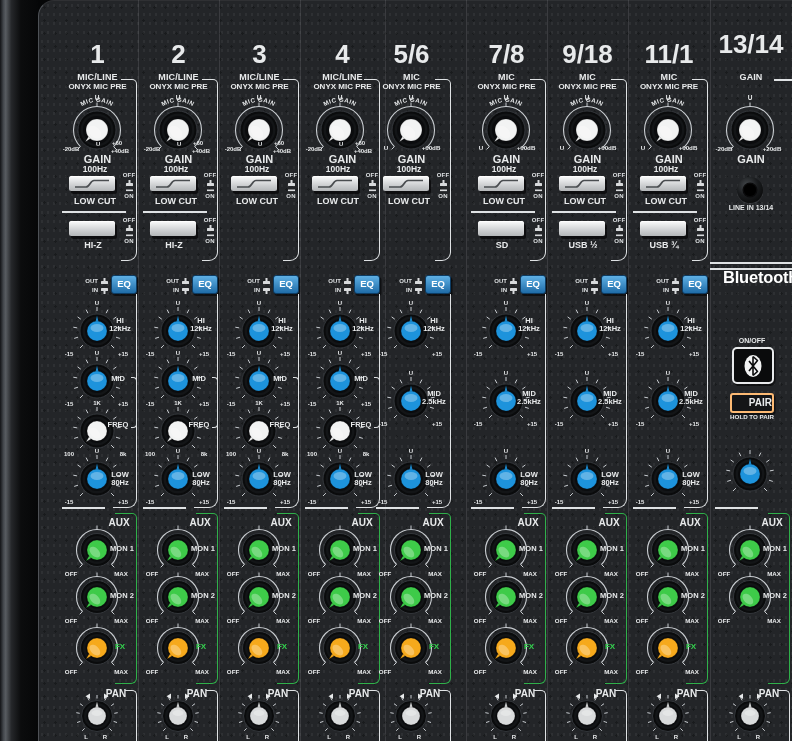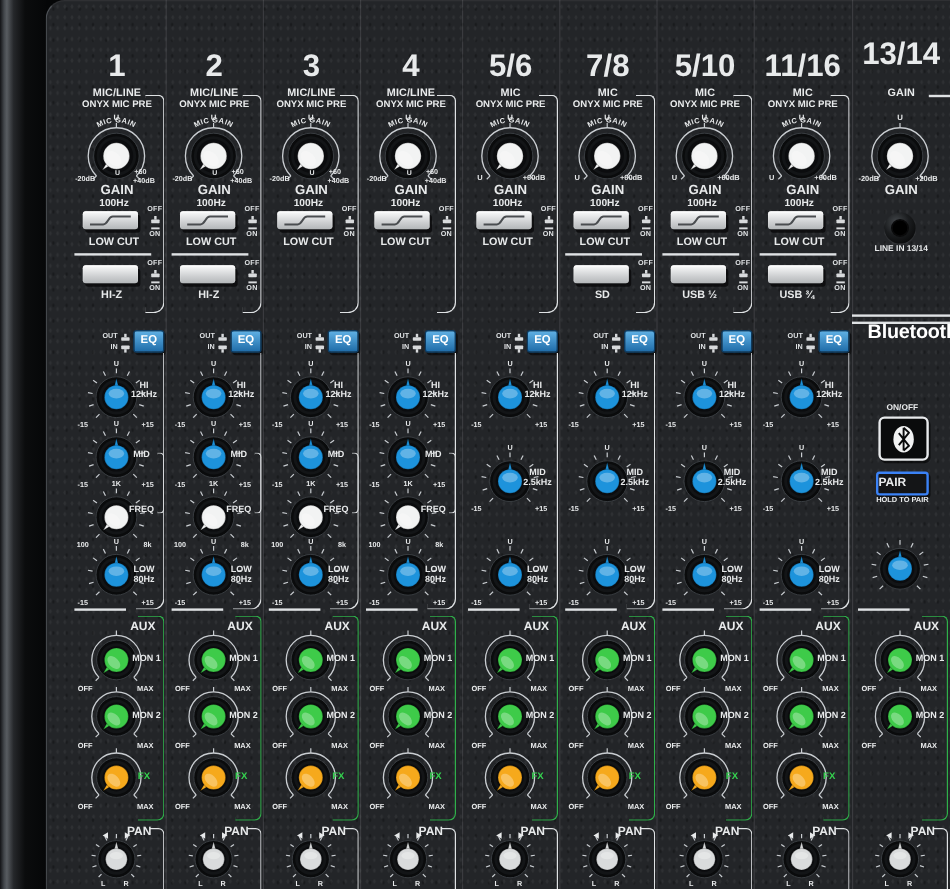--- a/index.html
+++ b/index.html
@@ -40,22 +40,22 @@
   .mfbr{position:absolute;border:1.2px solid #dfe2e4;border-left:none;border-radius:0 4px 4px 0;}
   .hline{position:absolute;height:1.6px;background:#dfe2e4;}
   .jack{position:absolute;width:26px;height:26px;border-radius:50%;
       background:radial-gradient(circle at 38% 32%, #44484c 0%, #1a1c1e 45%, #0c0d0e 75%);
       box-shadow:0 1px 1px rgba(255,255,255,0.08);}
   .jack:after{content:"";position:absolute;left:7px;top:7px;width:12px;height:12px;border-radius:50%;
       background:#000;box-shadow:inset 0 1px 2px rgba(0,0,0,0.9), 0 0 0 1.5px #0a0a0b;}
   .btbtn{position:absolute;width:38px;height:33px;border:2px solid #e8eaec;border-radius:5px;
       background:#0a0b0c;display:flex;align-items:center;justify-content:center;
       box-shadow:1.5px 2px 0 rgba(0,0,0,0.55);}
-  .pairbtn{position:absolute;width:40px;height:16px;border:2px solid #3b82f6;border-radius:3px;
-      background:#141517;color:#e8eaeb;font-size:10px;font-weight:700;text-align:left;line-height:15px;
+  .pairbtn{position:absolute;width:40px;height:16px;border:2px solid #fdba74;border-radius:3px;
+      background:#141517;color:#e8eaeb;font-size:10px;font-weight:700;text-align:right;line-height:15px;
       box-shadow:1.5px 2px 0 rgba(0,0,0,0.55);}
   .brand{position:absolute;color:#fff;font-weight:700;text-align:left;letter-spacing:-0.2px;white-space:nowrap;}
 </style>
 </head>
 <body>
 
 <div class="mixer">
   <div class="chassis"></div>
   <div class="panel"></div>
   <div id="strips"></div>
@@ -1184,21 +1184,21 @@
             <circle cx="40" cy="25" r="9" fill="#d9dbdc" stroke="rgba(0,0,0,0.3)" stroke-width="0.6"></circle>
             <ellipse cx="40" cy="22" rx="5.5" ry="3" fill="rgba(255,255,255,0.3)"></ellipse>
           </g>
           <path d="M 33 2.5 l -4.5 2.7 l 4.5 2.7 z" fill="#e8eaeb"></path>
           <path d="M 47 2.5 l 4.5 2.7 l -4.5 2.7 z" fill="#e8eaeb"></path>
           <text x="29" y="47.5" font-size="6" font-weight="700" fill="#e8eaeb" text-anchor="middle" font-family="Liberation Sans, sans-serif">L</text>
           <text x="48" y="47.5" font-size="6" font-weight="700" fill="#e8eaeb" text-anchor="middle" font-family="Liberation Sans, sans-serif">R</text>
         </svg></div>
     </div>
     <div class="sepline" style="left: 385px;"></div>
-    <div class="strip" style="left: 385px; width: 81px;">
+    <div class="strip" style="left: 371px; width: 81px;">
       <div class="lb" style="left: 0px; top: 40px; width: 100%; font-size: 26px;">5/6</div>
       <div class="lb" style="left: 0px; top: 73px; width: 100%; font-size: 9px; letter-spacing: 0.1px;">MIC</div>
       <div class="lb" style="left: 0px; top: 83px; width: 100%; font-size: 8px;">ONYX MIC PRE</div>
       <div class="inbr" style="left: 64px; top: 79px; width: 15px; height: 180px;"></div>
       <div class="knobwrap" style="top: 93px; width: 80px; height: 64px;"><svg width="80" height="64" viewBox="0 0 80 64" xmlns="http://www.w3.org/2000/svg">
           <path d="M 23.4 53.6 A 23.5 23.5 0 1 1 56.6 53.6" fill="none" stroke="#c9cdd1" stroke-width="1.1"></path>
           <g stroke="#c9cdd1" stroke-width="1">
             <line x1="23.4" y1="53.6" x2="20.6" y2="56.4"></line>
             <line x1="40.0" y1="13.5" x2="40.0" y2="9.5"></line>
             <line x1="56.6" y1="53.6" x2="59.4" y2="56.4"></line>
@@ -1697,21 +1697,21 @@
             <ellipse cx="40" cy="22" rx="5.5" ry="3" fill="rgba(255,255,255,0.3)"></ellipse>
           </g>
           <path d="M 33 2.5 l -4.5 2.7 l 4.5 2.7 z" fill="#e8eaeb"></path>
           <path d="M 47 2.5 l 4.5 2.7 l -4.5 2.7 z" fill="#e8eaeb"></path>
           <text x="29" y="47.5" font-size="6" font-weight="700" fill="#e8eaeb" text-anchor="middle" font-family="Liberation Sans, sans-serif">L</text>
           <text x="48" y="47.5" font-size="6" font-weight="700" fill="#e8eaeb" text-anchor="middle" font-family="Liberation Sans, sans-serif">R</text>
         </svg></div>
     </div>
     <div class="sepline" style="left: 547px;"></div>
     <div class="strip" style="left: 547px; width: 81px;">
-      <div class="lb" style="left: 0px; top: 40px; width: 100%; font-size: 26px;">5/10</div>
+      <div class="lb" style="left: 0px; top: 40px; width: 100%; font-size: 26px;">9/18</div>
       <div class="lb" style="left: 0px; top: 73px; width: 100%; font-size: 9px; letter-spacing: 0.1px;">MIC</div>
       <div class="lb" style="left: 0px; top: 83px; width: 100%; font-size: 8px;">ONYX MIC PRE</div>
       <div class="inbr" style="left: 64px; top: 79px; width: 15px; height: 180px;"></div>
       <div class="knobwrap" style="top: 93px; width: 80px; height: 64px;"><svg width="80" height="64" viewBox="0 0 80 64" xmlns="http://www.w3.org/2000/svg">
           <path d="M 23.4 53.6 A 23.5 23.5 0 1 1 56.6 53.6" fill="none" stroke="#c9cdd1" stroke-width="1.1"></path>
           <g stroke="#c9cdd1" stroke-width="1">
             <line x1="23.4" y1="53.6" x2="20.6" y2="56.4"></line>
             <line x1="40.0" y1="13.5" x2="40.0" y2="9.5"></line>
             <line x1="56.6" y1="53.6" x2="59.4" y2="56.4"></line>
           </g>
@@ -1961,21 +1961,21 @@
             <ellipse cx="40" cy="22" rx="5.5" ry="3" fill="rgba(255,255,255,0.3)"></ellipse>
           </g>
           <path d="M 33 2.5 l -4.5 2.7 l 4.5 2.7 z" fill="#e8eaeb"></path>
           <path d="M 47 2.5 l 4.5 2.7 l -4.5 2.7 z" fill="#e8eaeb"></path>
           <text x="29" y="47.5" font-size="6" font-weight="700" fill="#e8eaeb" text-anchor="middle" font-family="Liberation Sans, sans-serif">L</text>
           <text x="48" y="47.5" font-size="6" font-weight="700" fill="#e8eaeb" text-anchor="middle" font-family="Liberation Sans, sans-serif">R</text>
         </svg></div>
     </div>
     <div class="sepline" style="left: 628px;"></div>
     <div class="strip" style="left: 628px; width: 82px;">
-      <div class="lb" style="left: 0px; top: 40px; width: 100%; font-size: 26px;">11/16</div>
+      <div class="lb" style="left: 0px; top: 40px; width: 100%; font-size: 26px;">11/1</div>
       <div class="lb" style="left: 0px; top: 73px; width: 100%; font-size: 9px; letter-spacing: 0.1px;">MIC</div>
       <div class="lb" style="left: 0px; top: 83px; width: 100%; font-size: 8px;">ONYX MIC PRE</div>
       <div class="inbr" style="left: 64px; top: 79px; width: 15px; height: 180px;"></div>
       <div class="knobwrap" style="top: 93px; width: 80px; height: 64px;"><svg width="80" height="64" viewBox="0 0 80 64" xmlns="http://www.w3.org/2000/svg">
           <path d="M 23.4 53.6 A 23.5 23.5 0 1 1 56.6 53.6" fill="none" stroke="#c9cdd1" stroke-width="1.1"></path>
           <g stroke="#c9cdd1" stroke-width="1">
             <line x1="23.4" y1="53.6" x2="20.6" y2="56.4"></line>
             <line x1="40.0" y1="13.5" x2="40.0" y2="9.5"></line>
             <line x1="56.6" y1="53.6" x2="59.4" y2="56.4"></line>
           </g>

